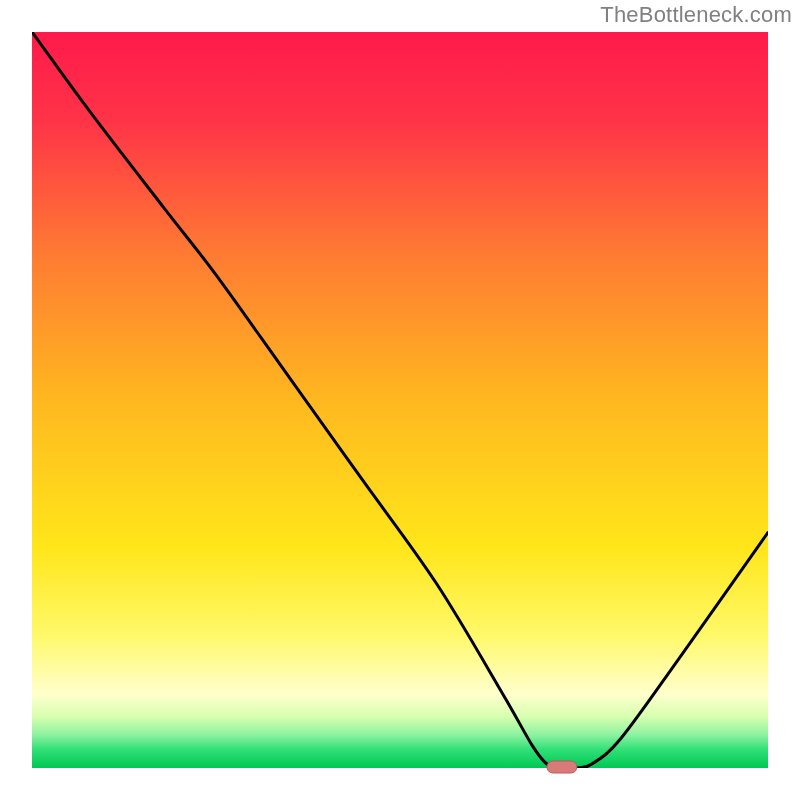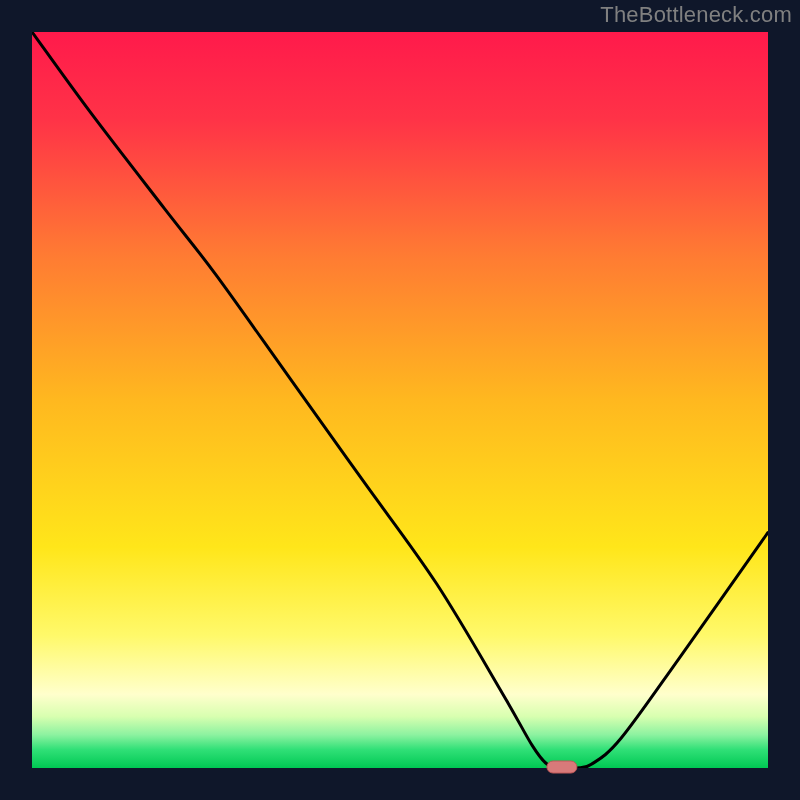--- a/index.html
+++ b/index.html
@@ -7,21 +7,21 @@
     padding: 0;
     width: 800px;
     height: 800px;
     background: #000;
     overflow: hidden;
   }
   .stage {
     position: relative;
     width: 800px;
     height: 800px;
-    background: #0f172a;
+    background: #ffffff;
   }
   .watermark {
     position: absolute;
     top: 2px;
     right: 8px;
     font-family: Arial, Helvetica, sans-serif;
     font-size: 22px;
     color: #808080;
     letter-spacing: 0.2px;
     user-select: none;

